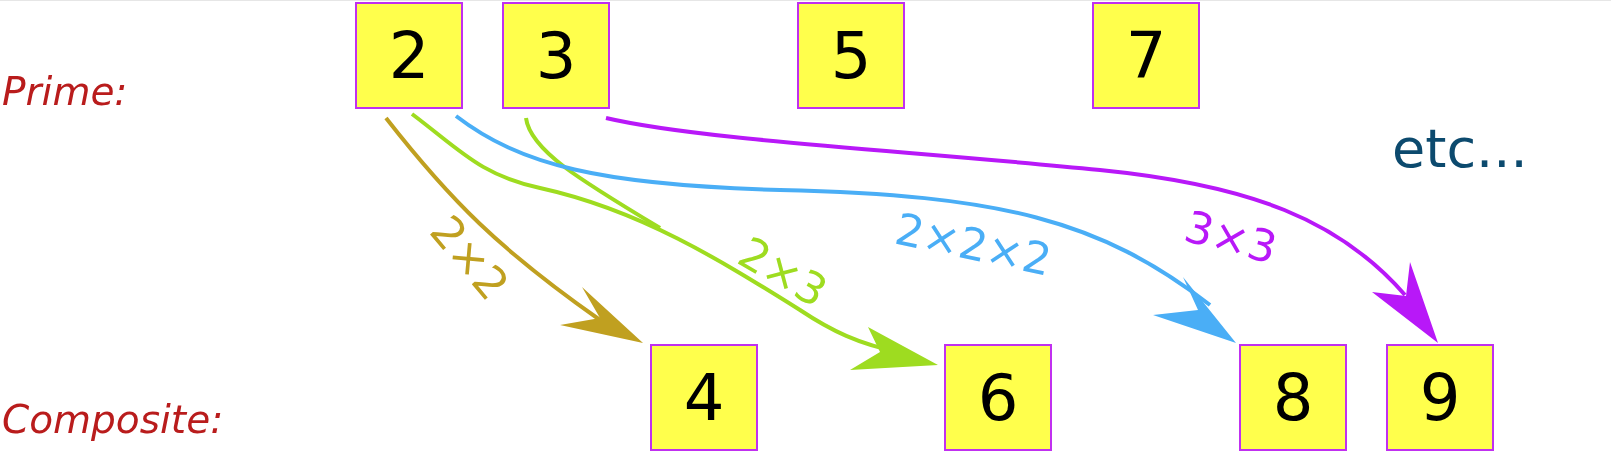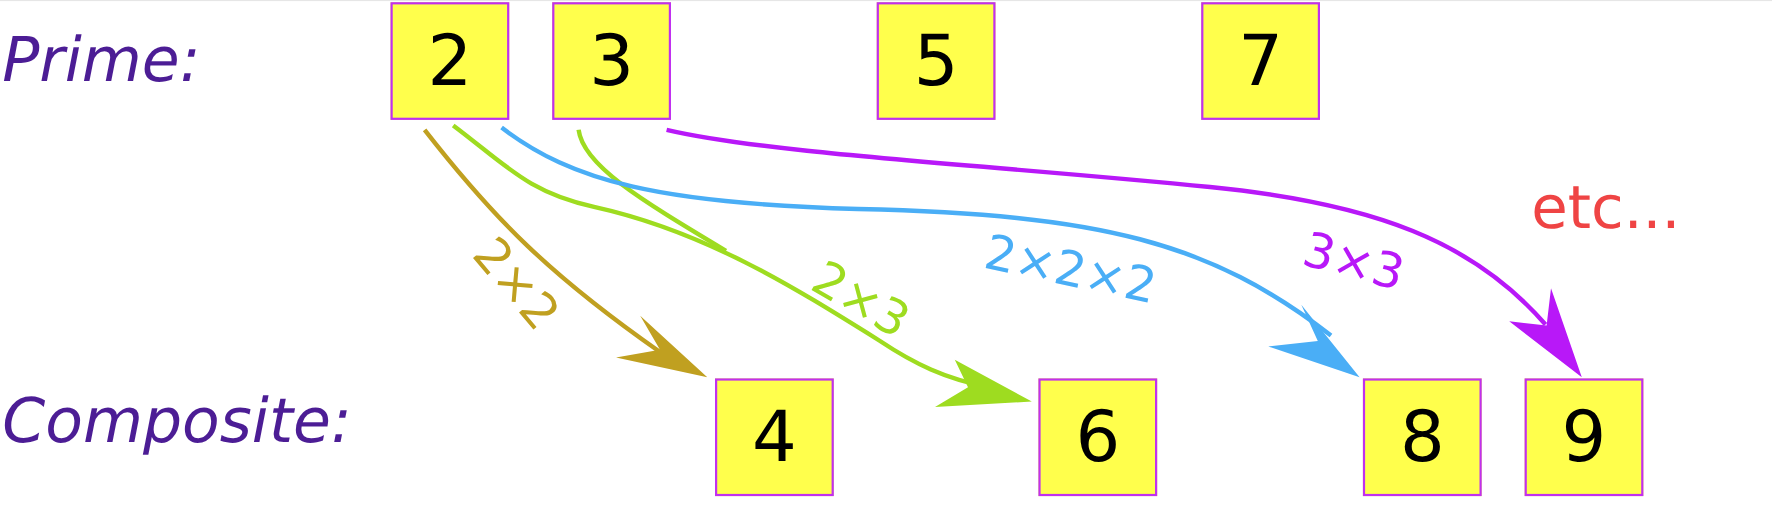--- a/index.html
+++ b/index.html
@@ -1,21 +1,21 @@
 <!DOCTYPE html>
 <html><head>
   <meta charset="utf-8">
   <style>
     html, body { margin: 0; padding: 0; background: #ffffff; }
     body { width: 1611px; height: 474px; position: relative; overflow: hidden; font-family: "DejaVu Sans", sans-serif; }
     .topline { position: absolute; left: 0; top: 0; width: 1611px; height: 1px; background: #e6e6e6; }
-    .row-label { position: absolute; color: #4c1d95; font-style: italic; font-family: "DejaVu Sans", sans-serif; font-size: 56px; line-height: 1; }
+    .row-label { position: absolute; color: #b91c1c; font-style: italic; font-family: "DejaVu Sans", sans-serif; font-size: 39px; line-height: 1; margin-top: 44px; }
     .box { position: absolute; width: 104px; height: 103px; background: #ffff4c; border: 2px solid #c030f0; box-sizing: content-box; display: flex; align-items: center; justify-content: center; }
     .box span { font-family: "DejaVu Sans", sans-serif; font-size: 64px; color: #000; line-height: 1; }
-    .etc { position: absolute; left: 1392px; top: 122px; color: #ef4444; font-family: "DejaVu Sans", sans-serif; font-size: 54px; line-height: 1; margin-top: 40px; }
+    .etc { position: absolute; left: 1392px; top: 122px; color: #0c4a6e; font-family: "DejaVu Sans", sans-serif; font-size: 54px; line-height: 1; }
     svg.arrows { position: absolute; left: 0; top: 0; }
     .mult { font-family: "DejaVu Sans", sans-serif; font-size: 44px; }
   </style>
 </head>
 <body>
 
 <div class="topline"></div>
 
 <div class="row-label" style="left:2px; top:28px;">Prime:</div>
 <div class="row-label" style="left:2px; top:356px;">Composite:</div>

